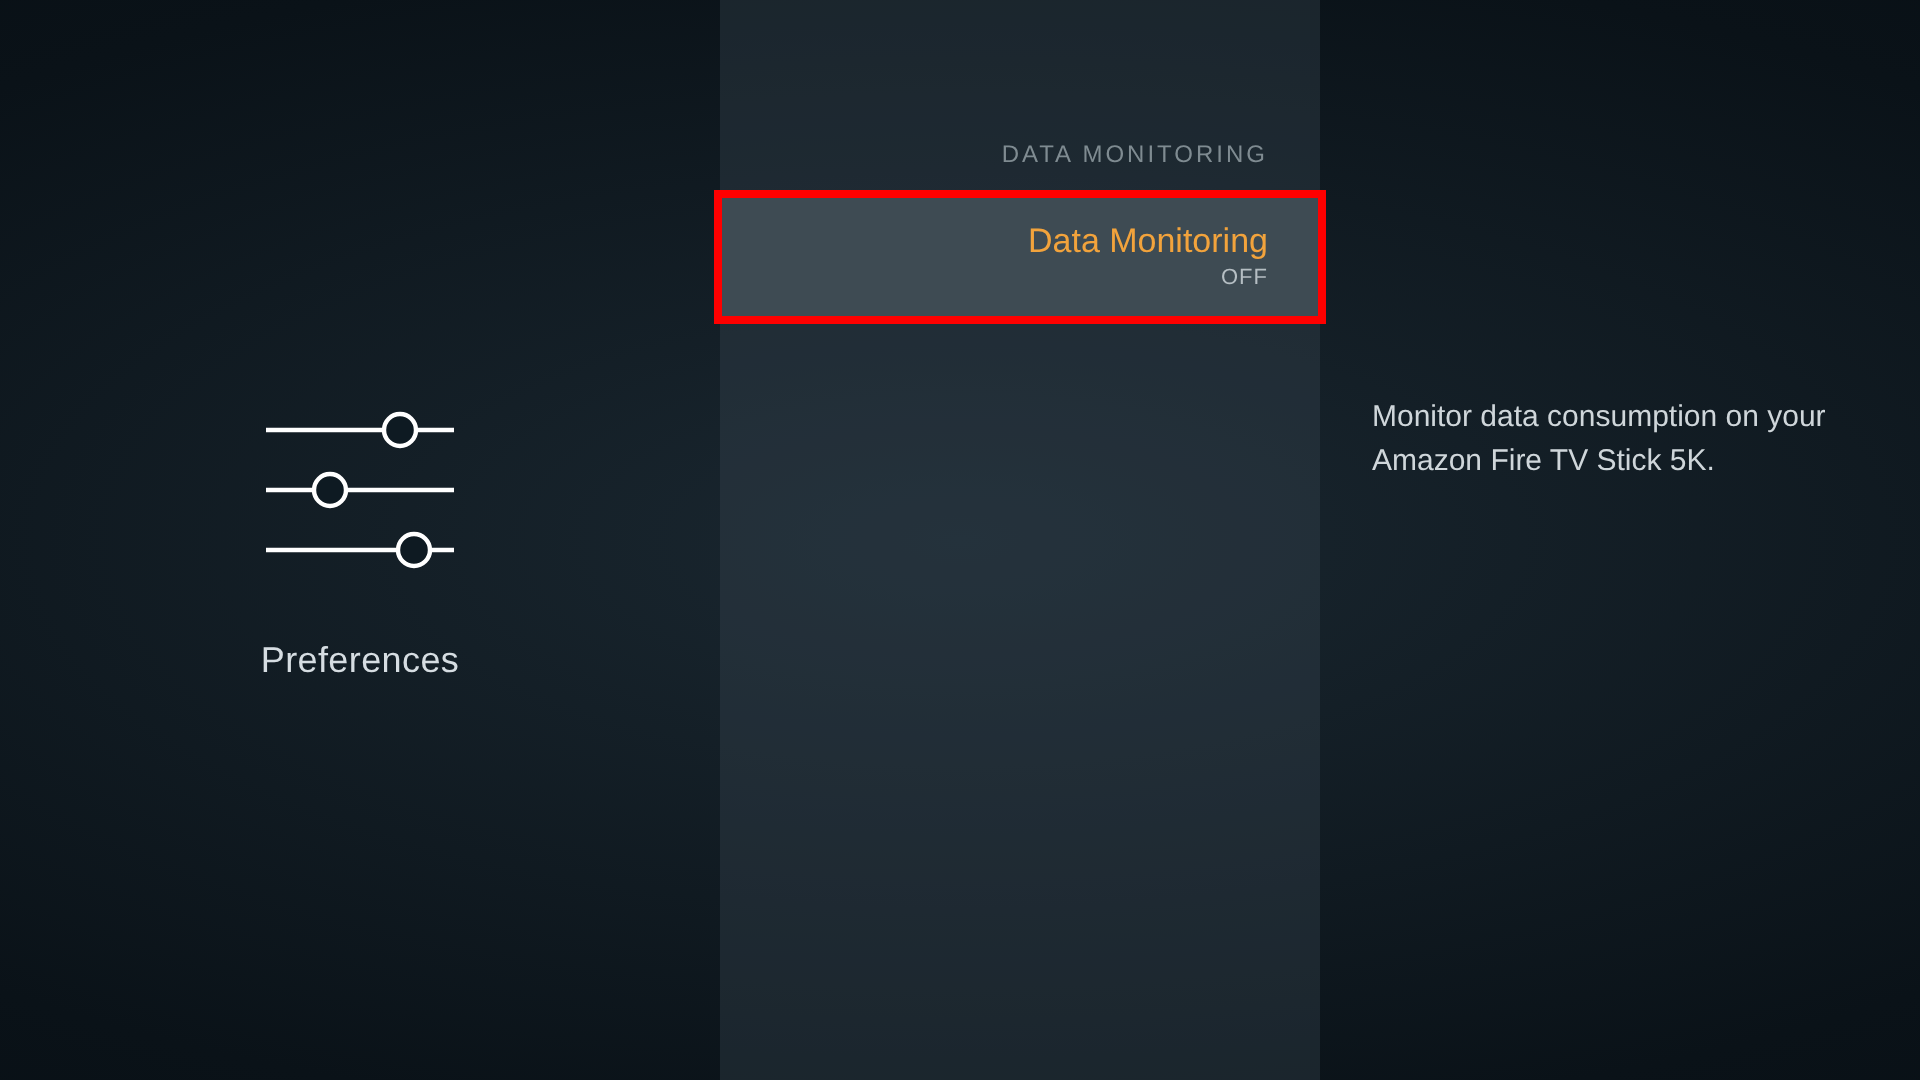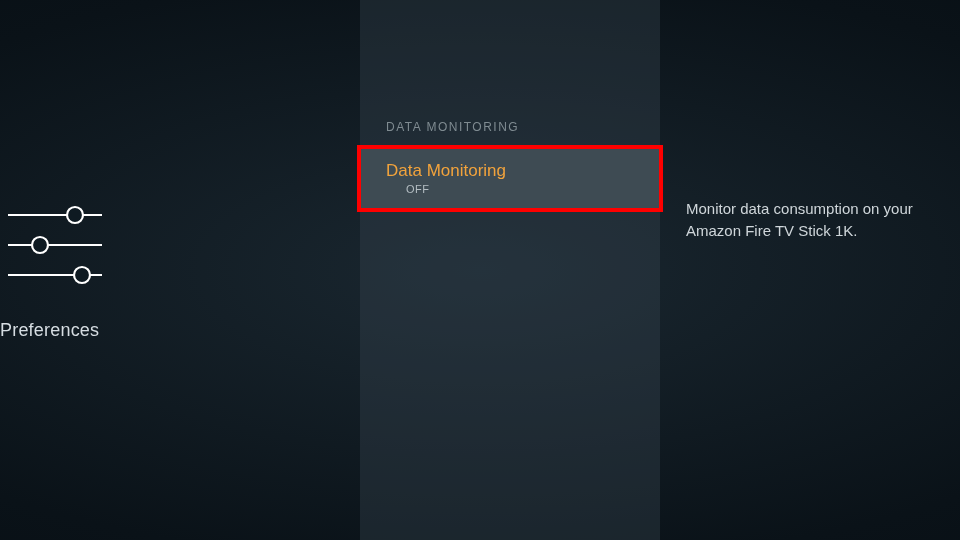--- a/index.html
+++ b/index.html
@@ -10,39 +10,41 @@
       font-family: Arial, Helvetica, sans-serif;
       overflow: hidden;
       display: flex;
     }
     .left-col {
       width: 360px;
       height: 100%;
       position: relative;
       display: flex;
       flex-direction: column;
+      align-items: center;
       justify-content: center;
     }
     .sliders-icon {
       margin-bottom: 30px;
     }
     .sliders-icon svg {
       display: block;
     }
     .left-label {
       color: #d6dde2;
       font-size: 18px;
       letter-spacing: 0.2px;
       font-weight: 400;
     }
     .mid-col {
       width: 300px;
       height: 100%;
       background: rgba(56, 72, 82, 0.35);
-      padding-top: 120px;
+      padding-top: 70px;
+      text-align: right;
     }
     .section-header {
       color: #7f8b91;
       font-size: 12px;
       letter-spacing: 1.5px;
       padding: 0 26px 14px 26px;
     }
     .list-item {
       position: relative;
       background: #3e4b53;
@@ -101,14 +103,14 @@
 <div class="mid-col">
   <div class="section-header">DATA MONITORING</div>
   <div class="list-item">
     <div class="item-title">Data Monitoring</div>
     <div class="item-sub">OFF</div>
     <div class="highlight-box"></div>
   </div>
 </div>
 
 <div class="right-col">
-  <div class="description">Monitor data consumption on your Amazon Fire TV Stick 1K.</div>
+  <div class="description">Monitor data consumption on your Amazon Fire TV Stick 5K.</div>
 </div>
 
 </body></html>

